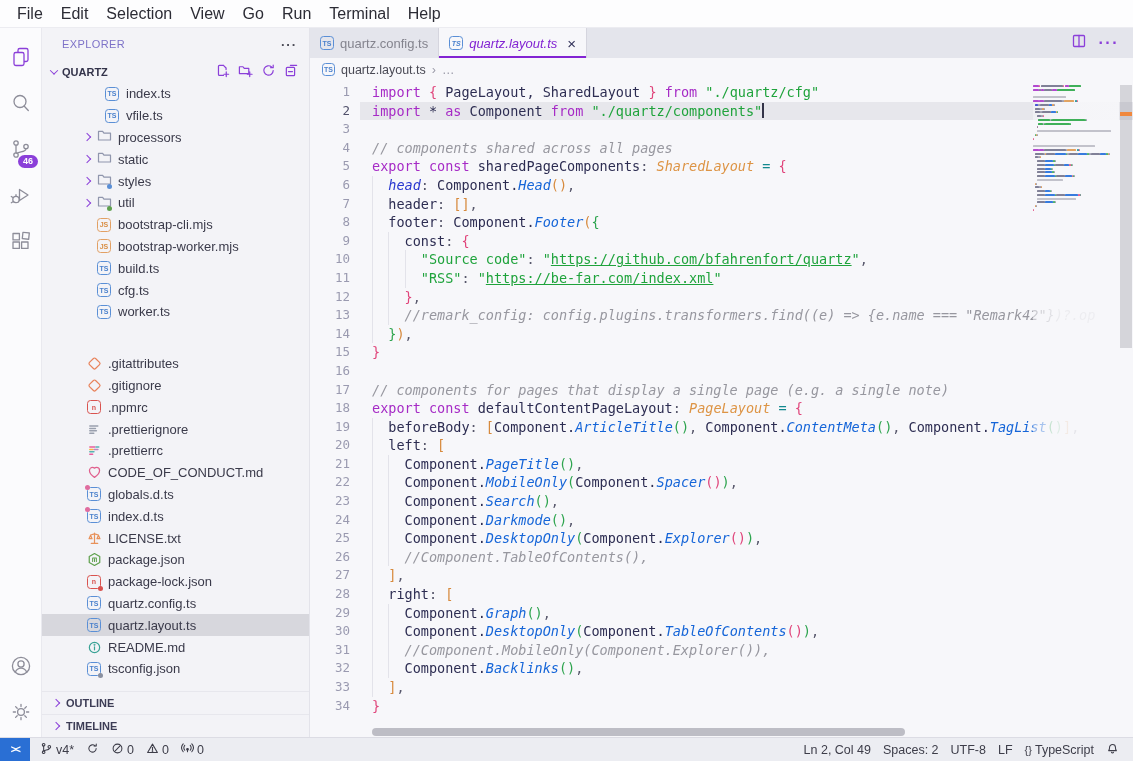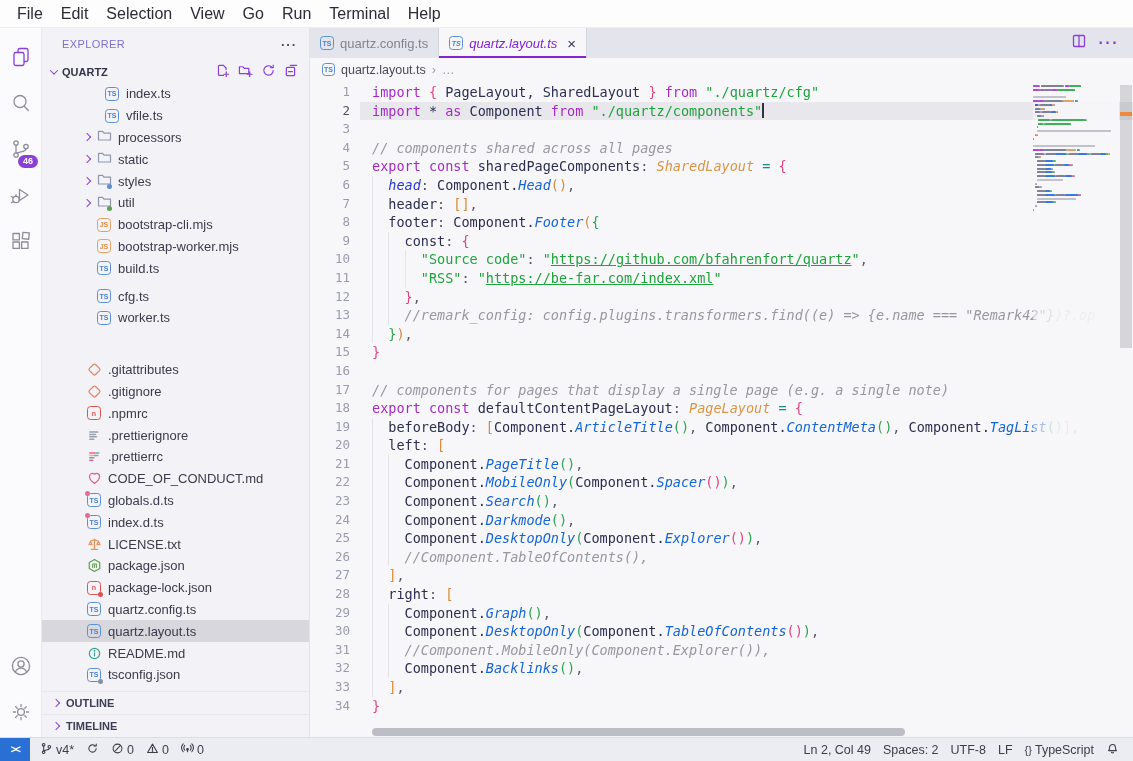--- a/index.html
+++ b/index.html
@@ -282,21 +282,21 @@
             <span class="fbox js">JS</span>
           </span>
           <span>bootstrap-worker.mjs</span>
         </div>
         <div class="tree-row" style="padding-left: 54px;">
           <span class="ficon">
             <span class="fbox">TS</span>
           </span>
           <span>build.ts</span>
         </div>
-        <div class="tree-row" style="padding-left: 54px; margin-top: 6px;">
+        <div class="tree-row" style="padding-left: 54px;">
           <span class="ficon">
             <span class="fbox">TS</span>
           </span>
           <span>cfg.ts</span>
         </div>
         <div class="tree-row" style="padding-left: 54px;">
           <span class="ficon">
             <span class="fbox">TS</span>
           </span>
           <span>worker.ts</span>

